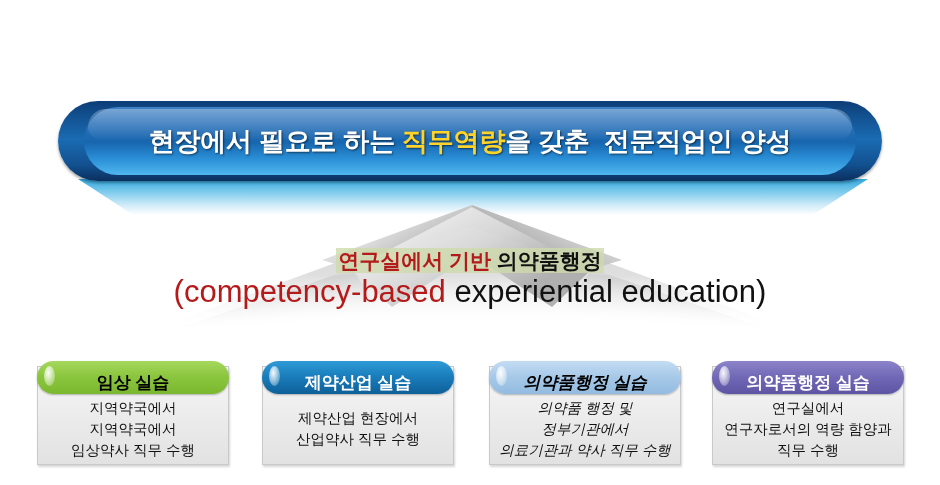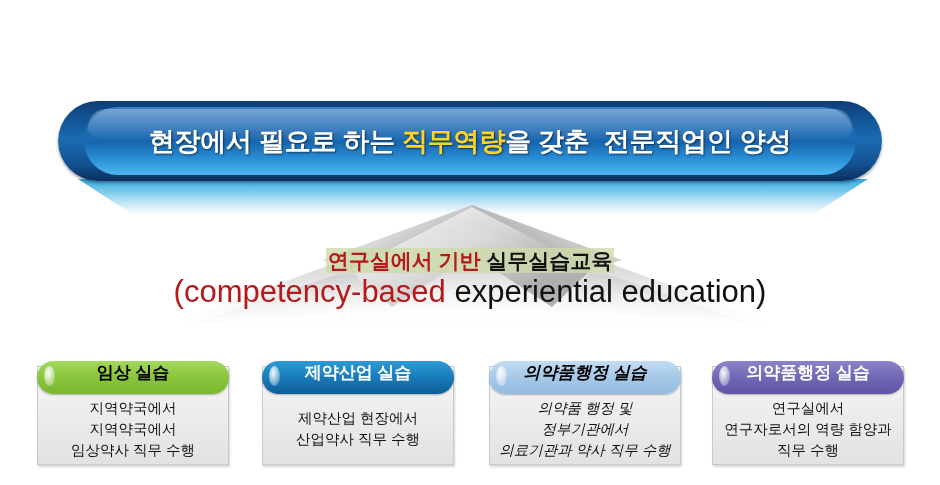--- a/index.html
+++ b/index.html
@@ -157,21 +157,21 @@
     box-shadow: 1px 2px 2px rgba(0,0,0,0.16);
   }
   .card-head {
     position: absolute;
     left: 0;
     top: 0;
     width: 192px;
     height: 33px;
     border-radius: 17px;
     display: flex;
-    align-items: flex-start;
+    align-items: flex-end;
     justify-content: center;
     font-size: 17px;
     font-weight: bold;
     color: #000000;
     box-shadow: 0 1px 2px rgba(0,0,0,0.28);
     z-index: 2;
   }
   .card-head .head-gloss {
     position: absolute;
     left: 7px;
@@ -267,21 +267,21 @@
       <path d="M320 10 L470 65 L440 74 L320 32 Z" fill="url(#gChevR)"></path>
 
       <path d="M320 12 L200 74 L240 112 L320 60 L400 112 L440 74 Z" fill="url(#gChevL)" opacity="0.95"></path>
 
       <path d="M200 74 L30 132 L240 132 Z" fill="url(#gFanL)"></path>
       <path d="M440 74 L610 132 L400 132 Z" fill="url(#gFanR)"></path>
     </svg>
   </div>
 
   <div class="mid-text">
-    <div class="mid-line1"><span class="hl-green"><span class="txt-darkred">연구실에서 기반 </span><span class="txt-black">실무실습교육</span></span></div>
+    <div class="mid-line1"><span class="hl-green"><span class="txt-darkred">연구실에서 기반 </span><span class="txt-black">의약품행정</span></span></div>
     <div class="mid-line2"><span class="txt-darkred">(competency-based</span><span class="txt-black"> experiential education)</span></div>
   </div>
 
   <div class="cards">
 
     <div class="card" style="left:37px;">
       <div class="card-body"></div>
       <div class="card-head head-green">
         <span class="head-gloss"></span>
         <span class="head-label">임상 실습</span>

